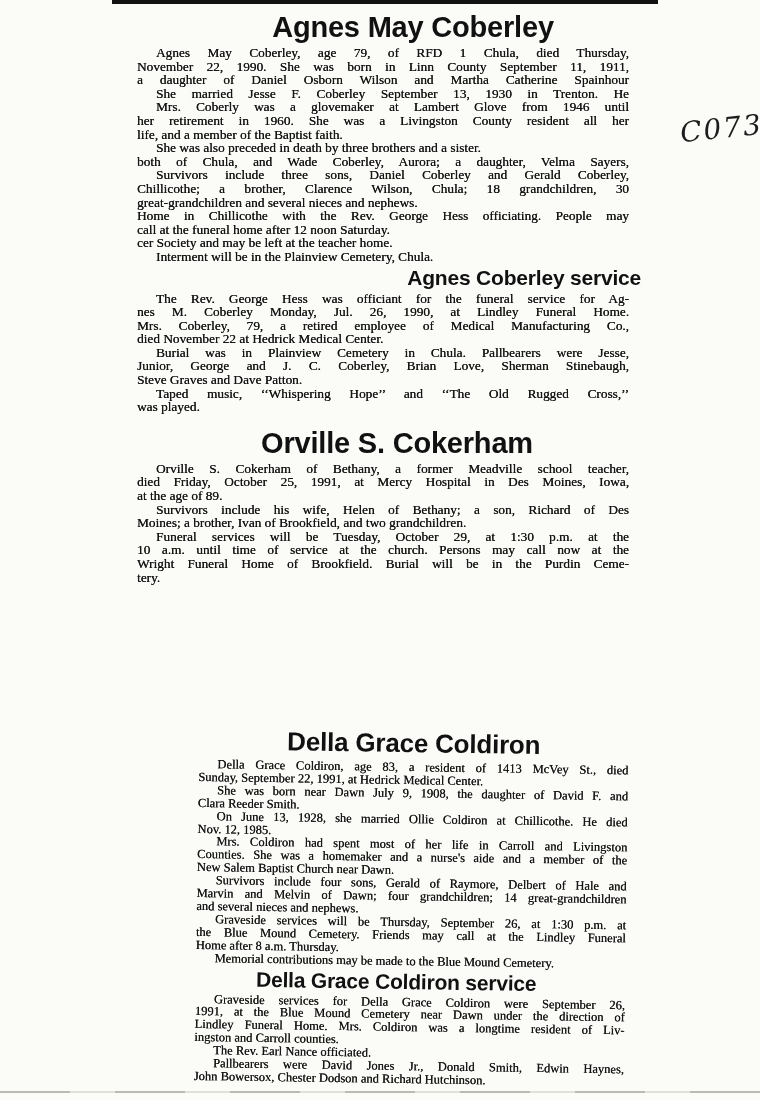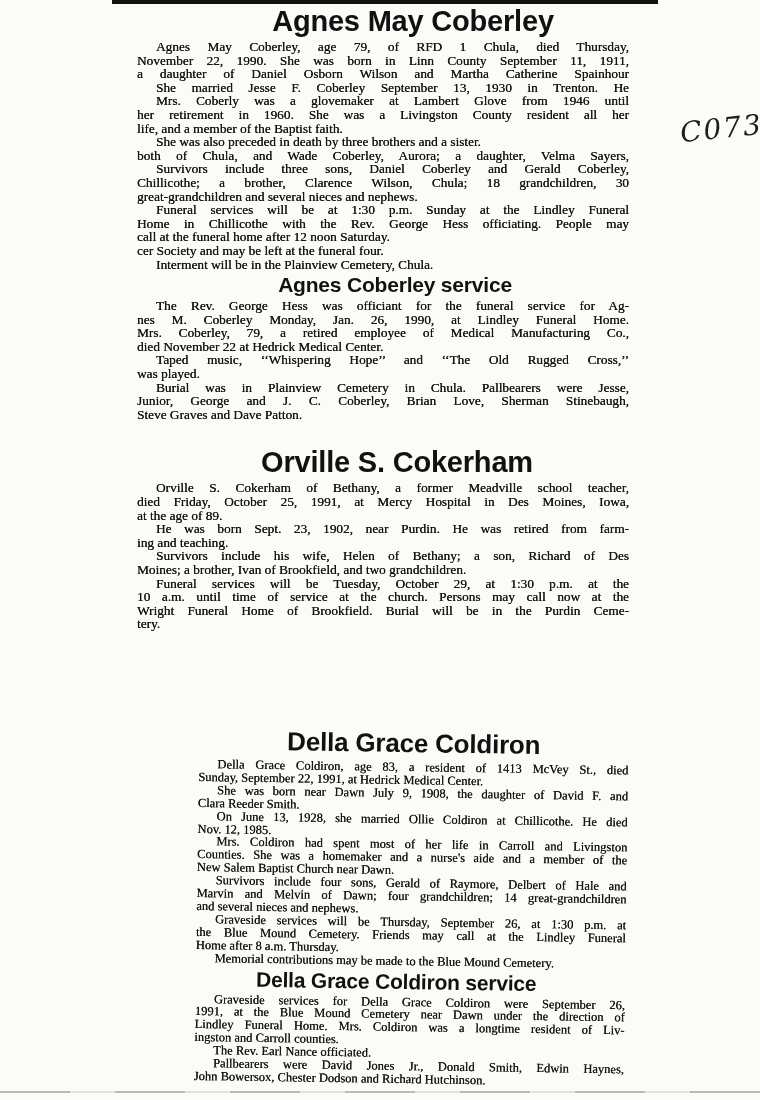--- a/index.html
+++ b/index.html
@@ -16,26 +16,26 @@
     opacity:.75;
   }
   .annotation{
     position:absolute;left:680px;top:112px;
     font-family:"DejaVu Serif",serif;font-style:italic;
     font-size:28px;letter-spacing:2px;color:#1d1d1d;
     transform:rotate(-6deg);
   }
   
   .col{position:absolute;}
-  #col-a{left:137px;top:6px;width:492px;font-size:13.3px;line-height:13.6px;}
+  #col-a{left:137px;top:12px;width:492px;font-size:13.3px;line-height:13.6px;}
   #col-b{left:199px;top:726px;width:430px;font-size:12.5px;line-height:12.9px;
          transform:rotate(0.85deg);transform-origin:0 0;}
   .obit p{margin:0;text-shadow:0.2px 0 0 currentColor;}
   .obit+.obit{margin-top:2px;}
-  #col-a .obit:nth-child(3){margin-top:26px;}
+  #col-a .obit:nth-child(3){margin-top:14px;}
   .line{display:block;text-align:justify;text-align-last:justify;}
   .line.last{text-align-last:left;}
   .line.first{text-indent:19px;}
   .headline{
     font-family:"Liberation Sans",sans-serif;font-weight:700;
     text-align:center;letter-spacing:-0.2px;color:#111;
   }
   .hl-large{font-size:29px;line-height:30px;margin:0 0 4px;}
   .hl-small{font-size:21px;line-height:23px;margin:1px 0 3px;}
   #col-b .hl-large{font-size:26px;line-height:28px;margin:0 0 4px;}
@@ -65,59 +65,54 @@
         <p>
           <span class="line first last">She was also preceded in death by three brothers and a sister.</span>
         </p>
         <p>
           <span class="line">both of Chula, and Wade Coberley, Aurora; a daughter, Velma Sayers,</span>
           <span class="line first">Survivors include three sons, Daniel Coberley and Gerald Coberley,</span>
           <span class="line">Chillicothe; a brother, Clarence Wilson, Chula; 18 grandchildren, 30</span>
           <span class="line last">great-grandchildren and several nieces and nephews.</span>
         </p>
         <p>
-          <span class="line first">Funeral services will be at 1:30 p.m. Sunday at the Lindley Funeral</span>
           <span class="line">Home in Chillicothe with the Rev. George Hess officiating. People may</span>
           <span class="line last">call at the funeral home after 12 noon Saturday.</span>
         </p>
         <p>
-          <span class="line last">cer Society and may be left at the funeral four.</span>
+          <span class="line last">cer Society and may be left at the teacher home.</span>
         </p>
         <p>
           <span class="line first last">Interment will be in the Plainview Cemetery, Chula.</span>
         </p>
       </section>
       <section class="obit">
-        <h2 class="headline hl-small" style="transform: translateX(12px);">Agnes Coberley service</h2>
+        <h2 class="headline hl-small" style="transform: translateX(12px); text-align: right;">Agnes Coberley service</h2>
         <p>
           <span class="line first">The Rev. George Hess was officiant for the funeral service for Ag-</span>
-          <span class="line">nes M. Coberley Monday, Jan. 26, 1990, at Lindley Funeral Home.</span>
+          <span class="line">nes M. Coberley Monday, Jul. 26, 1990, at Lindley Funeral Home.</span>
           <span class="line">Mrs. Coberley, 79, a retired employee of Medical Manufacturing Co.,</span>
           <span class="line last">died November 22 at Hedrick Medical Center.</span>
-        </p>
-        <p>
-          <span class="line first">Taped music, ‘‘Whispering Hope’’ and ‘‘The Old Rugged Cross,’’</span>
-          <span class="line last">was played.</span>
         </p>
         <p>
           <span class="line first">Burial was in Plainview Cemetery in Chula. Pallbearers were Jesse,</span>
           <span class="line">Junior, George and J. C. Coberley, Brian Love, Sherman Stinebaugh,</span>
           <span class="line last">Steve Graves and Dave Patton.</span>
+        </p>
+        <p>
+          <span class="line first">Taped music, ‘‘Whispering Hope’’ and ‘‘The Old Rugged Cross,’’</span>
+          <span class="line last">was played.</span>
         </p>
       </section>
       <section class="obit">
         <h2 class="headline hl-large" style="transform: translateX(14px);">Orville S. Cokerham</h2>
         <p>
           <span class="line first">Orville S. Cokerham of Bethany, a former Meadville school teacher,</span>
           <span class="line">died Friday, October 25, 1991, at Mercy Hospital in Des Moines, Iowa,</span>
           <span class="line last">at the age of 89.</span>
-        </p>
-        <p>
-          <span class="line first">He was born Sept. 23, 1902, near Purdin. He was retired from farm-</span>
-          <span class="line last">ing and teaching.</span>
         </p>
         <p>
           <span class="line first">Survivors include his wife, Helen of Bethany; a son, Richard of Des</span>
           <span class="line last">Moines; a brother, Ivan of Brookfield, and two grandchildren.</span>
         </p>
         <p>
           <span class="line first">Funeral services will be Tuesday, October 29, at 1:30 p.m. at the</span>
           <span class="line">10 a.m. until time of service at the church. Persons may call now at the</span>
           <span class="line">Wright Funeral Home of Brookfield. Burial will be in the Purdin Ceme-</span>
           <span class="line last">tery.</span>

